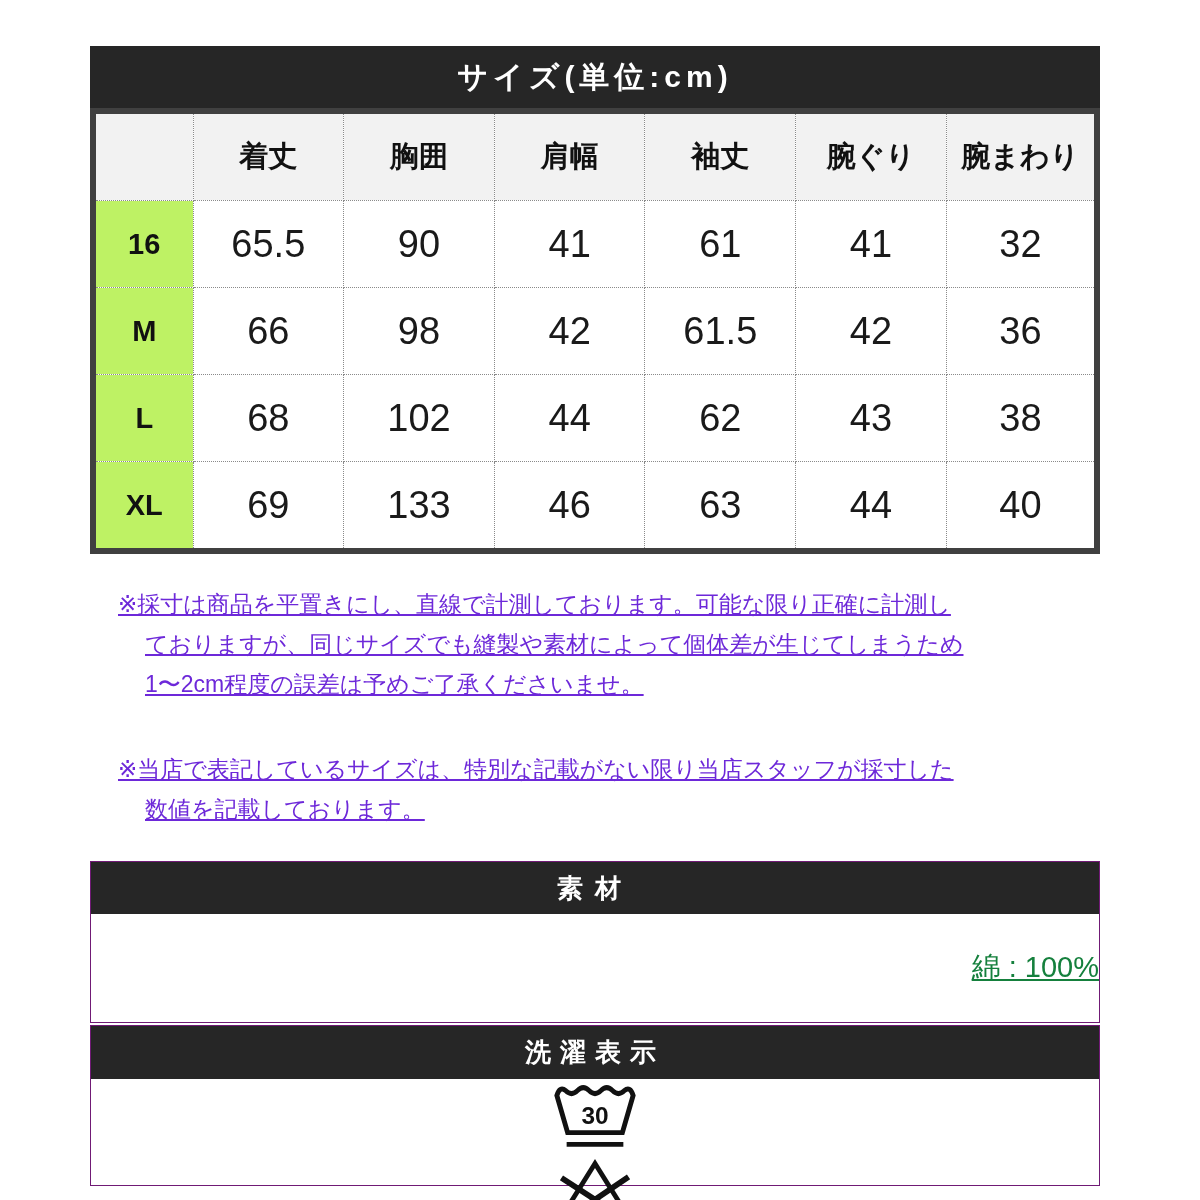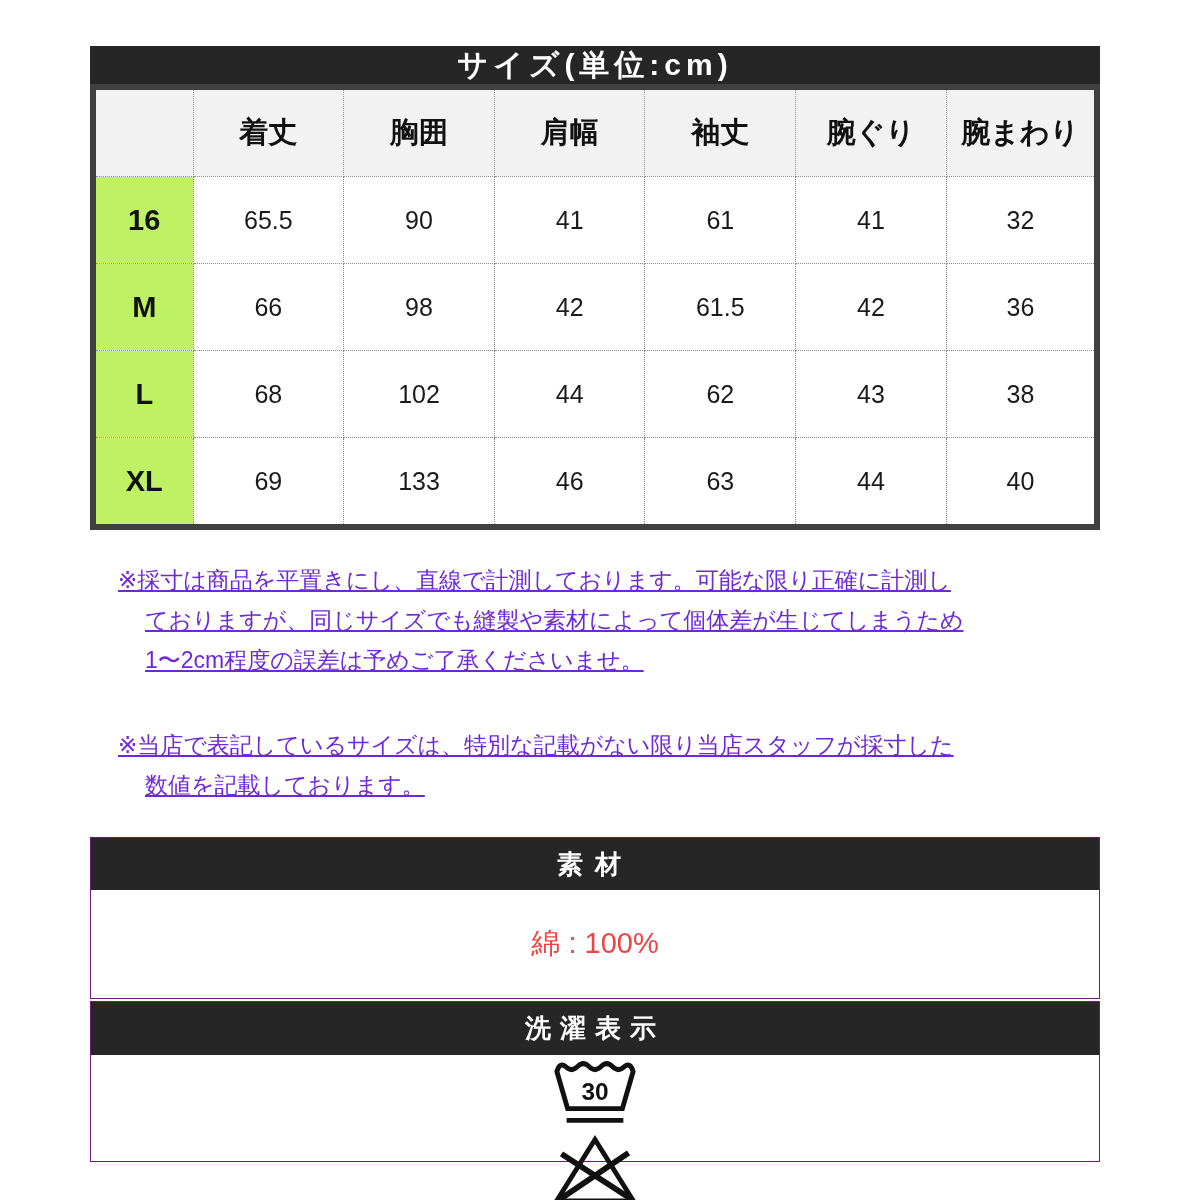--- a/index.html
+++ b/index.html
@@ -10,56 +10,56 @@
     -webkit-font-smoothing:antialiased;
   }
   .wrap{width:1010px;margin-left:90px;padding-top:46px;}
 
   
   .bar{
     background:#262626;color:#ffffff;
     display:flex;align-items:center;justify-content:center;
     font-weight:bold;
   }
-  .size-bar{height:38px;font-size:30px;letter-spacing:5px;}
+  .size-bar{height:62px;font-size:30px;letter-spacing:5px;}
   .mat-bar{height:52px;font-size:26px;letter-spacing:12px;}
   .care-bar{height:53px;font-size:26px;letter-spacing:9px;}
 
   
   table.size{
     width:1010px;border-collapse:collapse;table-layout:fixed;
     border:6px solid #404040;
   }
   table.size th,table.size td{
     border:1px dotted #8a8a8a;text-align:center;vertical-align:middle;
     overflow:hidden;
   }
   table.size thead th{
     height:84px;background:#f2f2f2;font-size:29px;font-weight:bold;color:#111;
   }
   table.size tbody th{
     height:84px;background:#bef264;font-size:29px;font-weight:bold;color:#111;
   }
   table.size tbody td{
-    height:84px;background:#ffffff;font-size:25px;font-weight:normal;color:#1a1a1a;
+    height:84px;background:#ffffff;font-size:38px;font-weight:normal;color:#1a1a1a;
   }
 
   
   .note{margin:0;padding-left:28px;font-size:23px;line-height:40px;color:#6d28d9;text-decoration:underline;}
   .note1{margin-top:30px;}
   .note2{margin-top:45px;}
   .note .line{white-space:nowrap;}
   .note .cont{padding-left:27px;}
 
   
   .box{border:1px solid #701a75;}
   .mat-box{margin-top:32px;}
   .mat-body{
-    height:108px;background:#fff;display:flex;align-items:center;justify-content:center;
-    font-size:29px;color:#ef4444;
+    height:108px;background:#fff;display:flex;align-items:center;justify-content:flex-end;
+    font-size:29px;color:#15803d;text-decoration:underline;
   }
   .care-box{margin-top:2px;text-align:center;}
   .care-body{
     height:106px;background:#fff;display:flex;align-items:center;
     justify-content:space-evenly;padding:0 48px;flex-direction:column;
   }
   .care-body svg{display:block;}
   .sym{stroke:#111;fill:none;stroke-width:5;}
   .symf{fill:#111;stroke:none;}
   .sym-text{font-family:"Liberation Sans","DejaVu Sans",sans-serif;font-weight:bold;fill:#111;}

